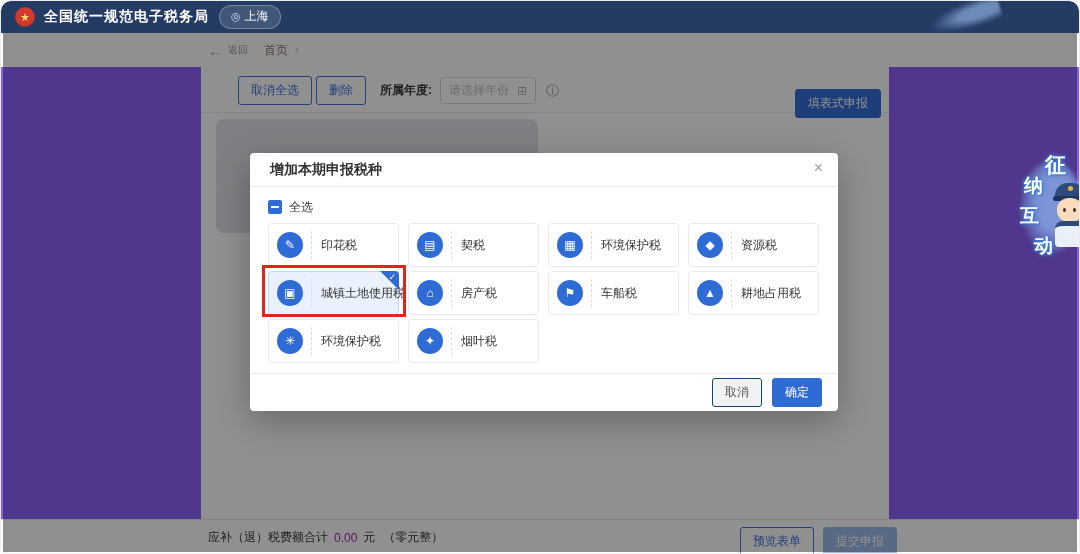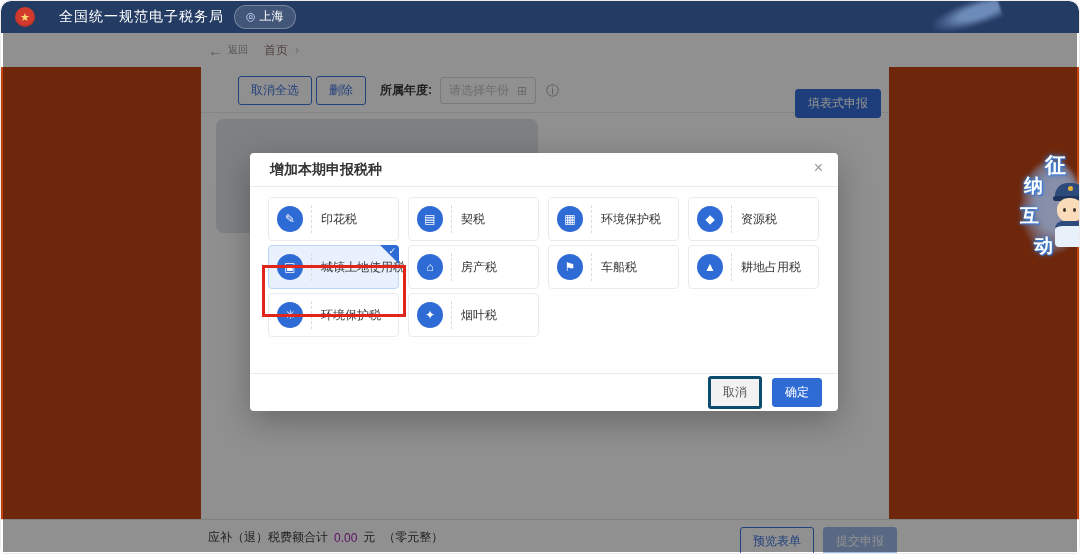--- a/index.html
+++ b/index.html
@@ -2,35 +2,35 @@
 <html><head>
 <meta charset="utf-8">
 <style>
   * { margin:0; padding:0; box-sizing:border-box; }
   html,body { width:1080px; height:554px; background:#fff; font-family:"Liberation Sans","DejaVu Sans",sans-serif; }
   .page { position:relative; width:1080px; height:554px; background:#fff; border-radius:10px 10px 6px 6px; overflow:hidden; border:1px solid #ececec; }
 
   
   .app-header { position:absolute; left:0; top:0; width:100%; height:32px; background:#243b64; border-radius:10px 10px 0 0; display:flex; align-items:center; padding:0 14px; z-index:5; }
   .logo { width:20px; height:20px; border-radius:50%; background:radial-gradient(circle at 50% 45%, #d23a2e 0 55%, #8f1f16 100%); color:#ffd76e; font-size:11px; line-height:20px; text-align:center; flex:0 0 auto; }
-  .app-title { color:#fff; font-size:14px; font-weight:normal; margin-left:24px; letter-spacing:1px; }
+  .app-title { color:#fff; font-size:14px; font-weight:bold; margin-left:9px; letter-spacing:1px; }
   .loc-badge { margin-left:10px; display:flex; align-items:center; gap:4px; background:rgba(255,255,255,.14); border:1px solid rgba(255,255,255,.28); color:#fff; font-size:12px; padding:2px 11px 3px; border-radius:12px; }
   .loc-pin { font-size:11px; color:#cfe0ff; }
   .comet { position:absolute; right:78px; top:2px; width:70px; height:26px; background:radial-gradient(ellipse at 70% 50%, rgba(170,205,255,.55) 0 30%, rgba(170,205,255,.15) 60%, transparent 75%); transform:rotate(-18deg); filter:blur(1px); }
 
   
   .crumb-bar { position:absolute; left:0; top:32px; width:100%; height:34px; background:#fff; display:flex; align-items:center; padding-left:207px; font-size:12px; }
   .back-arrow { color:#9a9a9a; font-size:15px; margin-right:5px; }
   .back-label { color:#9a9a9a; font-size:10px; margin-right:16px; }
   .crumb-home { color:#8a6f66; margin-right:7px; }
   .crumb-sep { color:#bbb; margin-right:7px; }
   .crumb-cur { color:#333; font-weight:bold; }
 
   
-  .main-bg { position:absolute; left:0; top:66px; width:100%; height:452px; background:#c2410c; }
+  .main-bg { position:absolute; left:0; top:66px; width:100%; height:452px; background:#8b5cf6; }
   .content-panel { position:absolute; left:200px; top:0; width:688px; height:452px; background:#fff; }
   .toolbar { position:absolute; left:0; top:12px; width:100%; height:34px; display:flex; align-items:center; padding-left:37px; border-bottom:1px solid #ececec; padding-bottom:10px; }
   .btn { font-size:12px; border-radius:3px; padding:5px 12px; cursor:pointer; display:inline-block; }
   .btn-outline-blue { background:#fff; border:1px solid #3a6fd8; color:#3a6fd8; }
   .toolbar .btn + .btn { margin-left:4px; }
   .field-label { font-size:12px; font-weight:bold; color:#333; margin:0 8px 0 14px; }
   .year-input { display:flex; align-items:center; gap:6px; border:1px solid #d9d9d9; border-radius:3px; padding:4px 8px; width:96px; background:#fff; }
   .year-input .ph { color:#c0c0c0; font-size:12px; flex:1; }
   .cal-icon { color:#b5b5b5; font-size:12px; }
   .info-icon { color:#9a9a9a; font-size:13px; margin-left:10px; }
@@ -61,21 +61,21 @@
   .select-all-label { font-size:12px; color:#333; }
   .tax-grid { display:grid; grid-template-columns:repeat(4,131px); gap:4px 9px; }
   .tax-card { position:relative; height:44px; border:1px solid #ebebeb; border-radius:4px; background:#fff; display:flex; align-items:center; padding-left:8px; cursor:pointer; }
   .tax-icon { width:26px; height:26px; border-radius:50%; background:#2f6bd5; color:#fff; font-size:12px; line-height:26px; text-align:center; flex:0 0 auto; }
   .tax-divider { height:28px; border-left:1px dashed #dcdcdc; margin:0 9px 0 8px; }
   .tax-label { font-size:12px; color:#333; white-space:nowrap; }
   .tax-card.selected { background:#e8f1fd; border-color:#bdd5f6; }
   .corner { position:absolute; top:-1px; right:-1px; width:0; height:0; border-top:19px solid #2f6bd5; border-left:19px solid transparent; border-radius:0 4px 0 0; }
   .corner-check { position:absolute; top:0; right:2px; color:#fff; font-size:9px; }
   .modal-footer { position:absolute; left:0; bottom:0; width:100%; height:38px; border-top:1px solid #ebebeb; display:flex; justify-content:flex-end; align-items:center; gap:10px; padding:0 16px; }
-  .btn-cancel { background:#f2f2f2; border:3px solid #0c4a6e; color:#555; }
+  .btn-cancel { background:#f2f2f2; border:1px solid #0c4a6e; color:#555; }
 
   
   .annotation-rect { position:absolute; left:261px; top:264px; width:144px; height:52px; border:3px solid #e1251b; z-index:25; pointer-events:none; }
 
   
   .mascot { position:absolute; right:-6px; top:146px; width:66px; height:140px; z-index:30; }
   .mascot-glow { position:absolute; left:2px; top:14px; width:62px; height:92px; background:radial-gradient(ellipse at 55% 45%, rgba(150,200,255,.65) 0 40%, rgba(150,200,255,.25) 65%, transparent 80%); filter:blur(2px); border-radius:50%; }
   .mchar { position:absolute; color:#fff; font-weight:bold; font-size:19px; text-shadow:0 0 3px #3b7fd4, 0 0 6px #3b7fd4, 1px 1px 0 #2f6bd5; }
   .m0 { left:26px; top:4px; font-size:21px; }
   .m1 { left:5px;  top:26px; }
@@ -143,20 +143,24 @@
   </div>
 
   <div class="overlay"></div>
 
   <div class="modal">
     <div class="modal-header">
       <span class="modal-title">增加本期申报税种</span>
       <span class="modal-close">×</span>
     </div>
     <div class="modal-body">
+      <div class="select-all-row">
+        <span class="cbx"></span>
+        <span class="select-all-label">全选</span>
+      </div>
       <div class="tax-grid">
           <div class="tax-card">
             <span class="tax-icon">✎</span>
             <span class="tax-divider"></span>
             <span class="tax-label">印花税</span>
           </div>
           <div class="tax-card">
             <span class="tax-icon">▤</span>
             <span class="tax-divider"></span>
             <span class="tax-label">契税</span>

